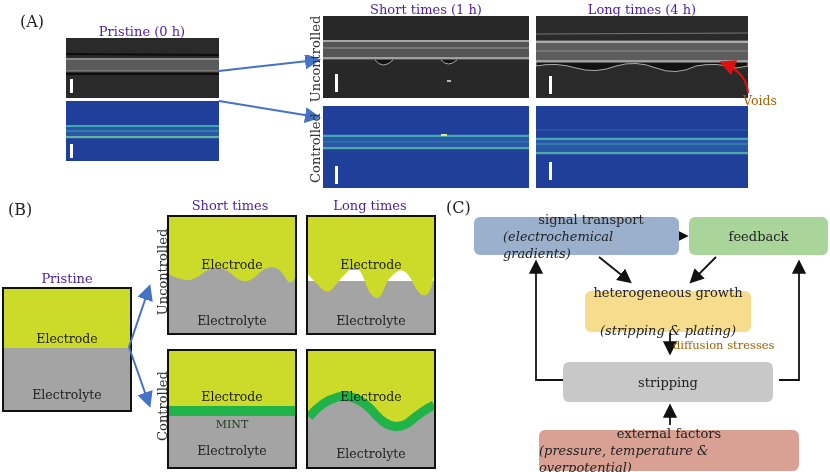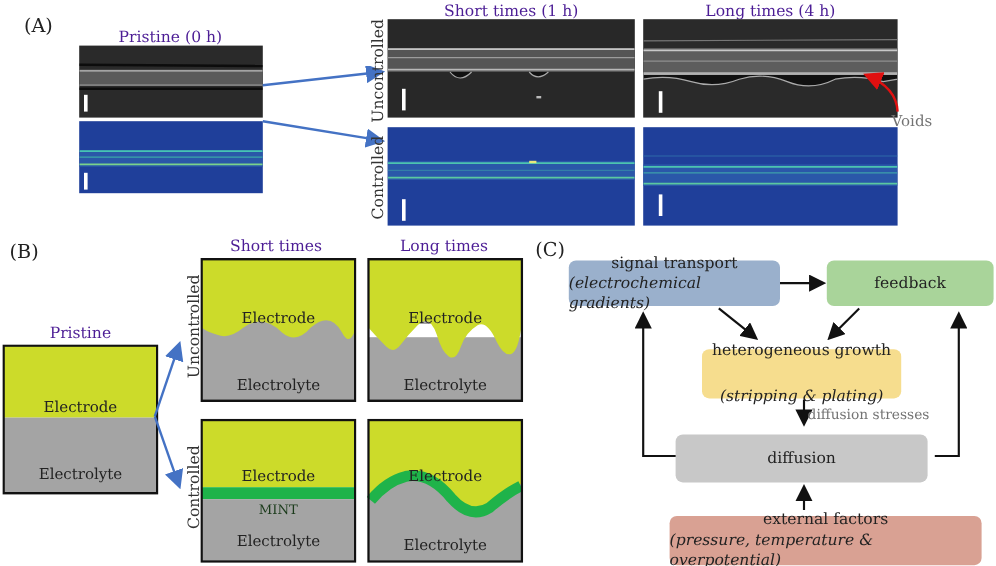--- a/index.html
+++ b/index.html
@@ -9,21 +9,21 @@
   .panel-label { font-size:16px; color:#222; }
   .col-title { font-size:13px; color:#4c1d95; text-align:center; white-space:nowrap; }
   .row-label { font-size:13px; color:#333; transform:rotate(-90deg); transform-origin:center; white-space:nowrap; text-align:center; }
   .img { position:absolute; overflow:hidden; }
   .img svg { display:block; }
   .scalebar { position:absolute; width:3px; background:#fff; }
   .box-text { font-size:12.5px; text-align:center; line-height:17px; color:#222;margin-top:16px; }
   .node { position:absolute; border-radius:6px; display:flex; flex-direction:column; align-items:center; justify-content:center; }
   .node .t1 { font-size:13px; line-height:17px; }
   .node .t2 { font-size:13px; line-height:17px; font-style:italic; }
-  .small { font-size:11.5px; color:#737373; }
+  .small { font-size:11.5px; color:#a16207; }
 </style>
 </head>
 <body>
 
 <div class="abs panel-label" style="left:20px;top:12px;">(A)</div>
 <div class="abs col-title" style="left:66px;top:24px;width:152px;">Pristine (0 h)</div>
 <div class="abs col-title" style="left:323px;top:2px;width:206px;">Short times (1 h)</div>
 <div class="abs col-title" style="left:536px;top:2px;width:212px;">Long times (4 h)</div>
 
 <div class="img" style="left:66px;top:38px;width:153px;height:60px;background:#2a2a2a;">
@@ -191,31 +191,31 @@
 
   <line x1="230" y1="138" x2="230" y2="157" stroke="#111" stroke-width="1.8" marker-end="url(#blackhead)"></line>
 
   <polyline points="124,185 96,185 96,68" fill="none" stroke="#111" stroke-width="1.8" marker-end="url(#blackhead)"></polyline>
 
   <polyline points="339,185 359,185 359,68" fill="none" stroke="#111" stroke-width="1.8" marker-end="url(#blackhead)"></polyline>
 
   <line x1="230" y1="230" x2="230" y2="212" stroke="#111" stroke-width="1.8" marker-end="url(#blackhead)"></line>
 </svg>
 
-<div class="node" style="left: 474px; top: 217px; width: 176px; height: 38px; background: rgb(154, 176, 204);">
+<div class="node" style="left: 474px; top: 217px; width: 176px; height: 38px; background: rgb(154, 176, 204); padding-left: 29px;">
   <span class="t1">signal transport</span>
   <span class="t2">(electrochemical gradients)</span>
 </div>
 <div class="node" style="left: 689px; top: 217px; width: 139px; height: 38px; background: rgb(169, 212, 154);">
   <span class="t1">feedback</span>
 </div>
 <div class="node" style="left: 585px; top: 291px; width: 166px; height: 41px; background: rgb(246, 221, 142); gap: 21px;">
   <span class="t1">heterogeneous growth</span>
   <span class="t2">(stripping &amp; plating)</span>
 </div>
 <div class="abs small" style="left:673px;top:338px;">diffusion stresses</div>
 <div class="node" style="left: 563px; top: 362px; width: 210px; height: 40px; background: rgb(200, 200, 200);">
-  <span class="t1">diffusion</span>
-</div>
-<div class="node" style="left: 539px; top: 430px; width: 260px; height: 41px; background: rgb(217, 161, 147); margin-left: 19px;">
+  <span class="t1">stripping</span>
+</div>
+<div class="node" style="left: 539px; top: 430px; width: 260px; height: 41px; background: rgb(217, 161, 147);">
   <span class="t1">external factors</span>
   <span class="t2">(pressure, temperature &amp; overpotential)</span>
 </div>
 
 </body></html>

